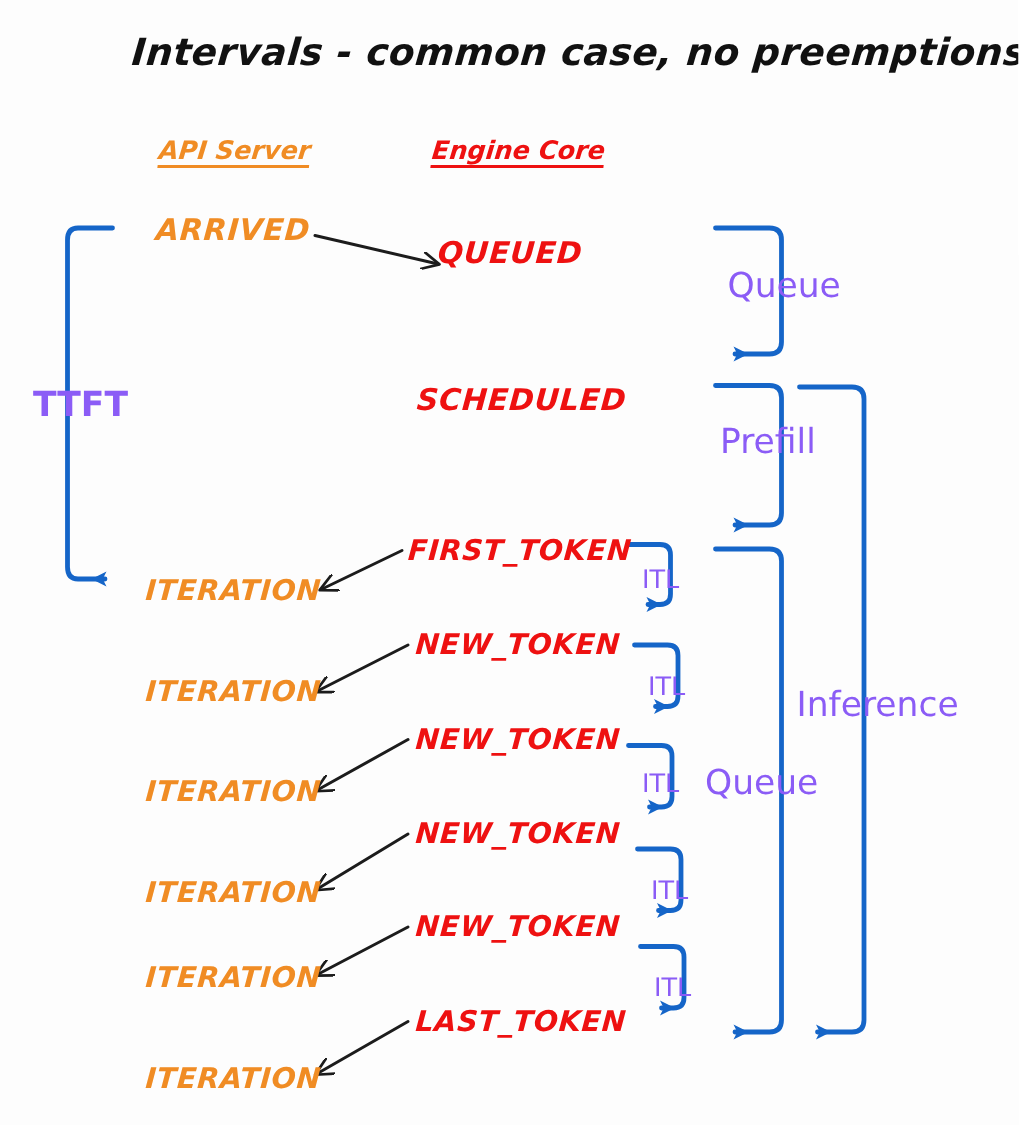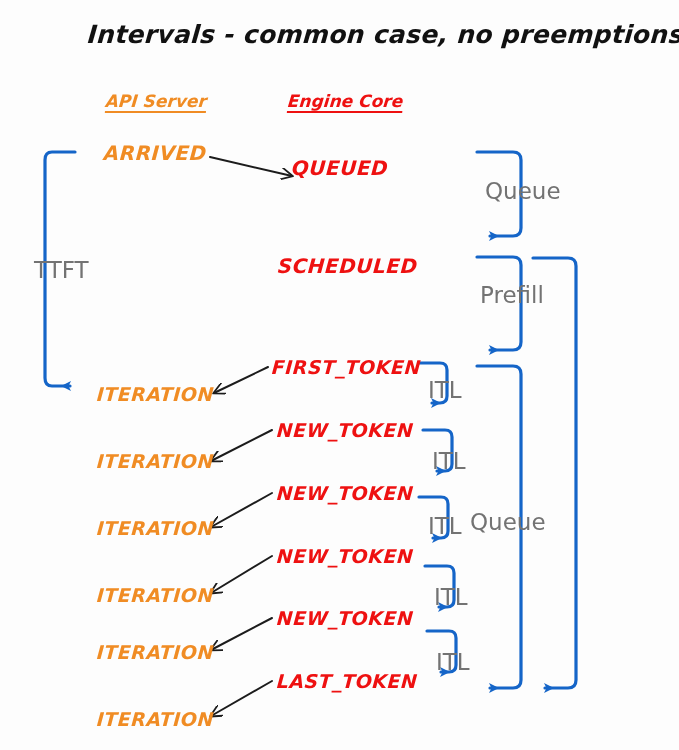--- a/index.html
+++ b/index.html
@@ -58,25 +58,25 @@
     text-decoration: underline;
     text-underline-offset: 4px;
     text-decoration-thickness: 2px;
     transform: skewX(-6deg);
   }
   .head-orange { color: #F08C24; }
   .head-red    { color: #EE1111; }
 
   .metric {
     font-family: "DejaVu Sans", sans-serif;
-    color: #737373;
+    color: #8b5cf6;
     font-weight: 400;
   }
   .metric-big  { font-size: 23px; }
-  .metric-itl  { font-size: 23px; }
+  .metric-itl  { font-size: 17px; }
 </style>
 </head>
 <body>
 
 <div id="canvas">
 
   <svg id="vector-layer" viewBox="0 0 679 750">
     <defs>
       <marker id="blue-arrow" markerWidth="12" markerHeight="12" refX="9" refY="6" orient="auto" markerUnits="userSpaceOnUse">
         <path d="M 10 1 L 0 6 L 10 11 L 7.5 6 Z" fill="#1565C8"></path>
@@ -163,23 +163,24 @@
 
   <div class="lbl state state-red" style="left:292px; top:158px; font-size:20px;">QUEUED</div>
   <div class="lbl state state-red" style="left:278px; top:256px; font-size:20px;">SCHEDULED</div>
   <div class="lbl state state-red" style="left:272px; top:358px; font-size:19px;">FIRST_TOKEN</div>
   <div class="lbl state state-red" style="left:277px; top:421px; font-size:19px;">NEW_TOKEN</div>
   <div class="lbl state state-red" style="left:277px; top:484px; font-size:19px;">NEW_TOKEN</div>
   <div class="lbl state state-red" style="left:277px; top:547px; font-size:19px;">NEW_TOKEN</div>
   <div class="lbl state state-red" style="left:277px; top:609px; font-size:19px;">NEW_TOKEN</div>
   <div class="lbl state state-red" style="left:277px; top:672px; font-size:19px;">LAST_TOKEN</div>
 
-  <div class="lbl metric metric-big" style="left:34px; top:259px;">TTFT</div>
+  <div class="lbl metric metric-big" style="left:22px; top:259px;font-weight:bold;">TTFT</div>
   <div class="lbl metric metric-big" style="left:485px; top:180px;">Queue</div>
   <div class="lbl metric metric-big" style="left:480px; top:284px;">Prefill</div>
+  <div class="lbl metric metric-big" style="left:531px; top:459px;">Inference</div>
   <div class="lbl metric metric-big" style="left:470px; top:511px;">Queue</div>
 
   <div class="lbl metric metric-itl" style="left:428px; top:379px;">ITL</div>
   <div class="lbl metric metric-itl" style="left:432px; top:450px;">ITL</div>
   <div class="lbl metric metric-itl" style="left:428px; top:515px;">ITL</div>
   <div class="lbl metric metric-itl" style="left:434px; top:586px;">ITL</div>
   <div class="lbl metric metric-itl" style="left:436px; top:651px;">ITL</div>
 
 </div>
 

